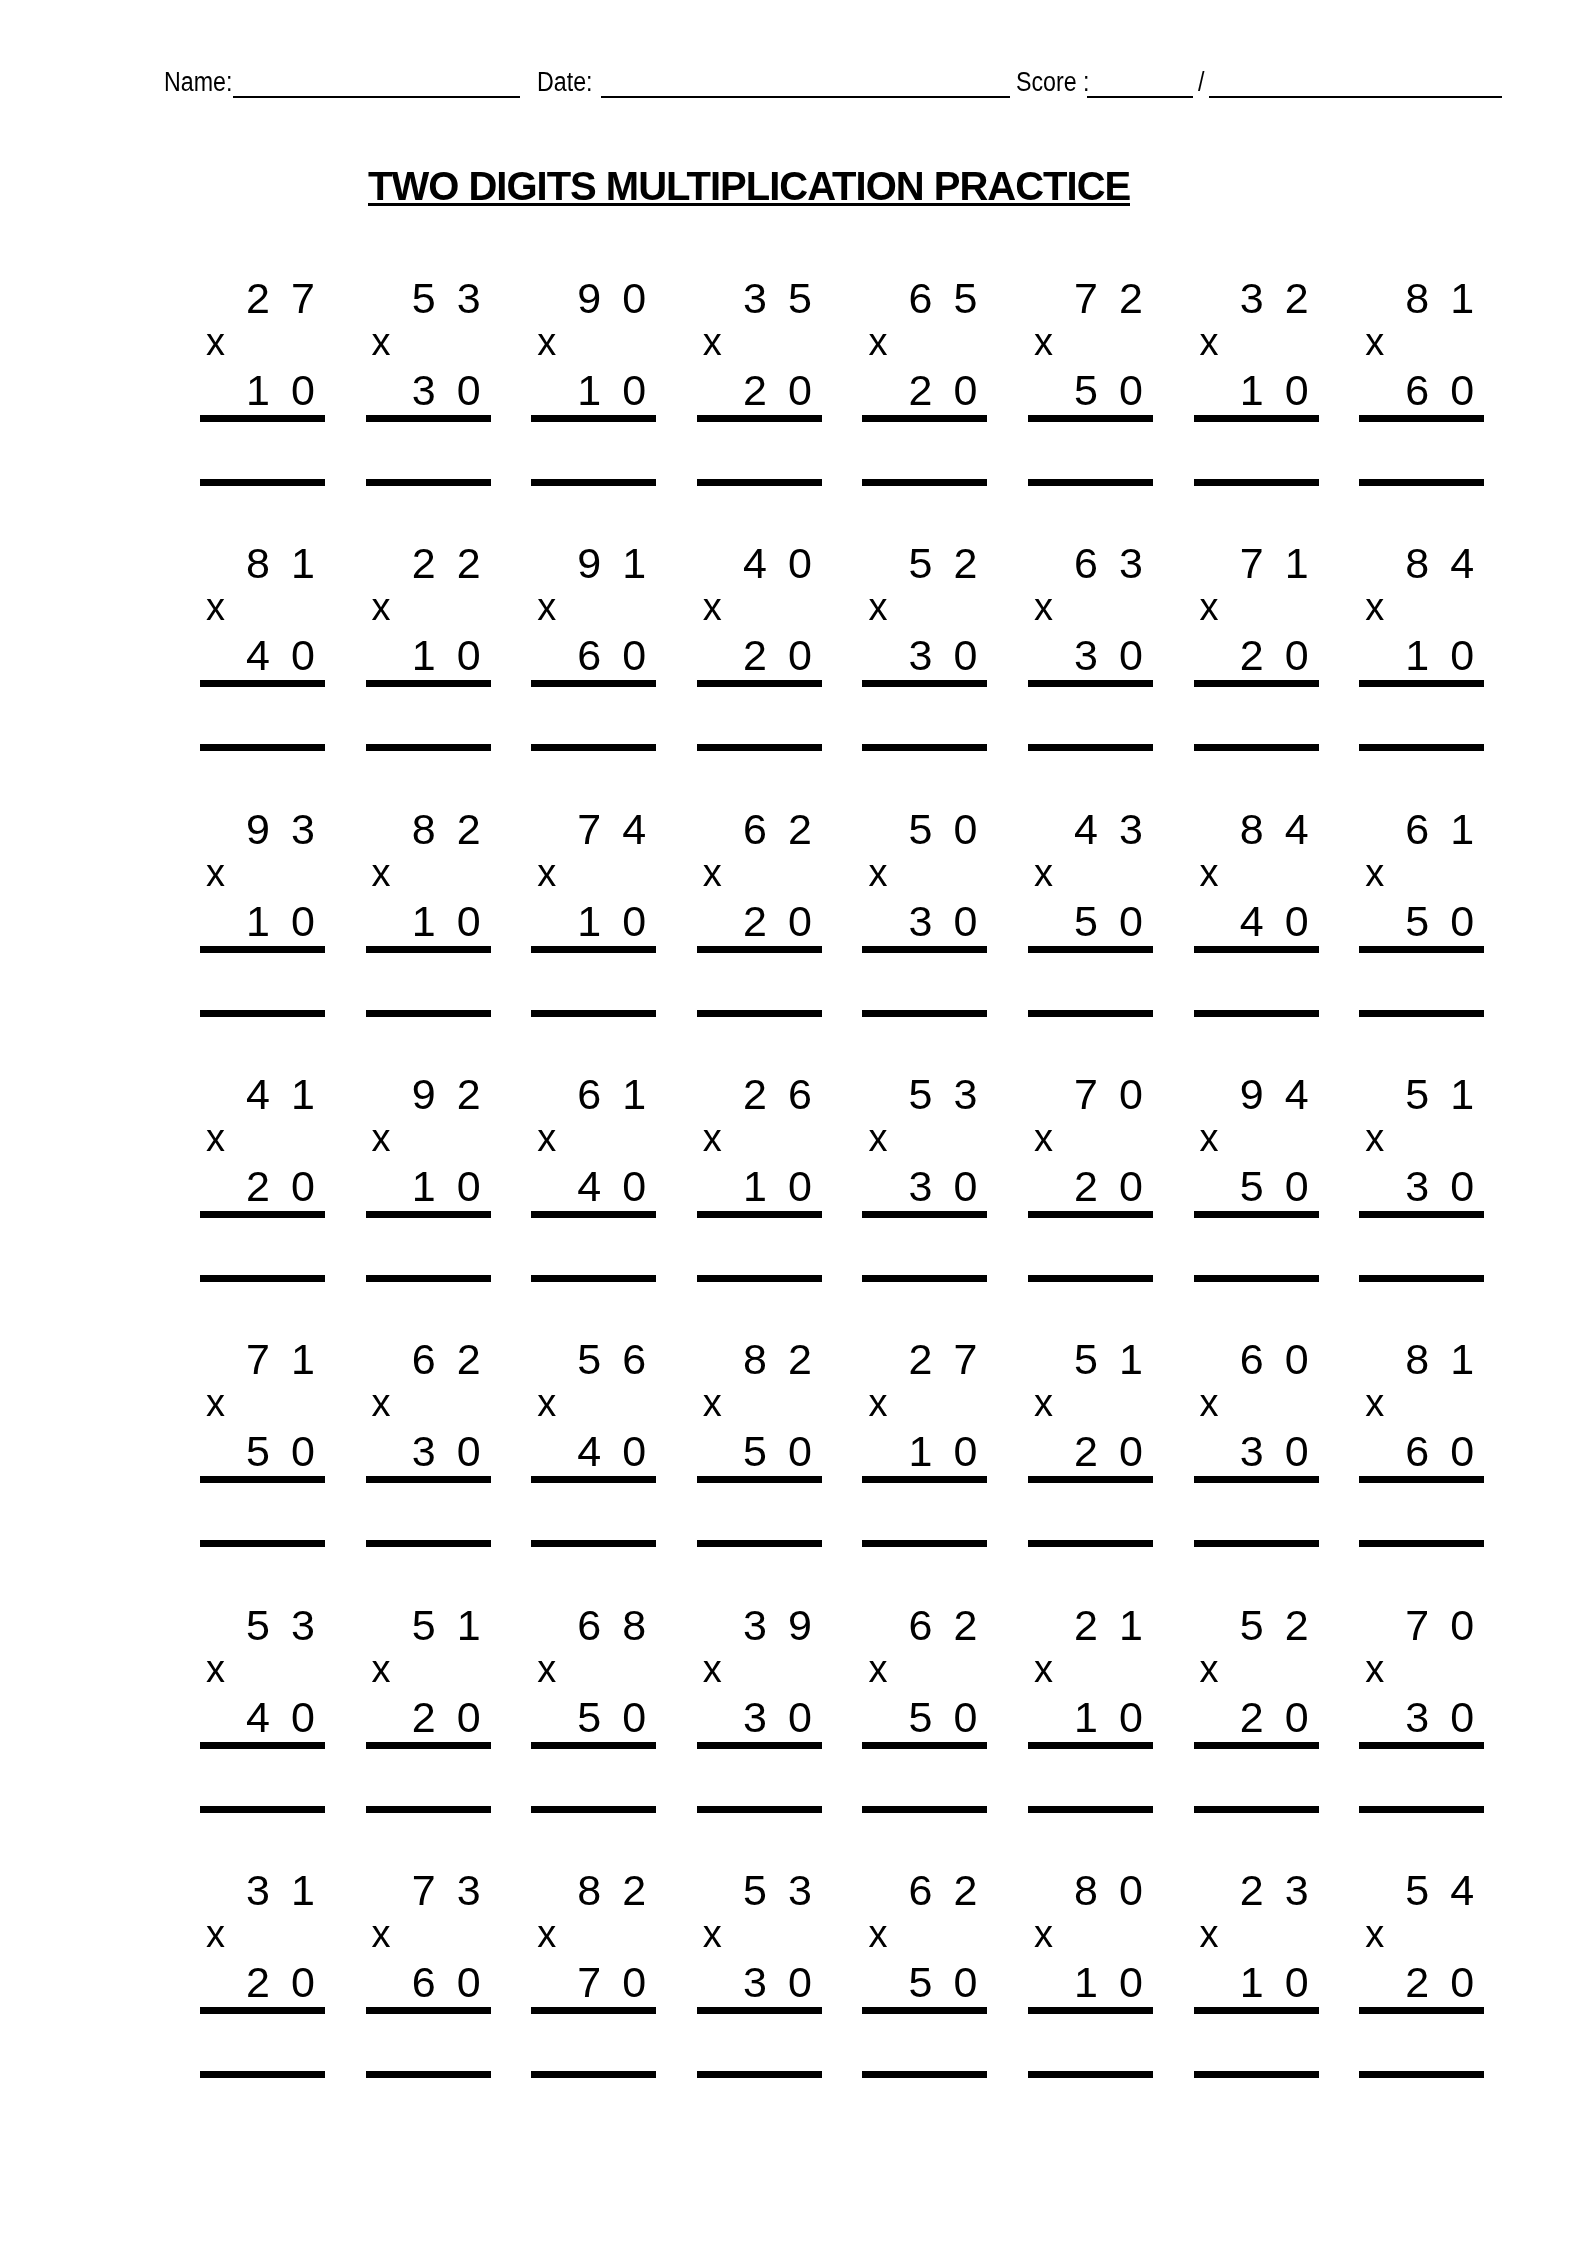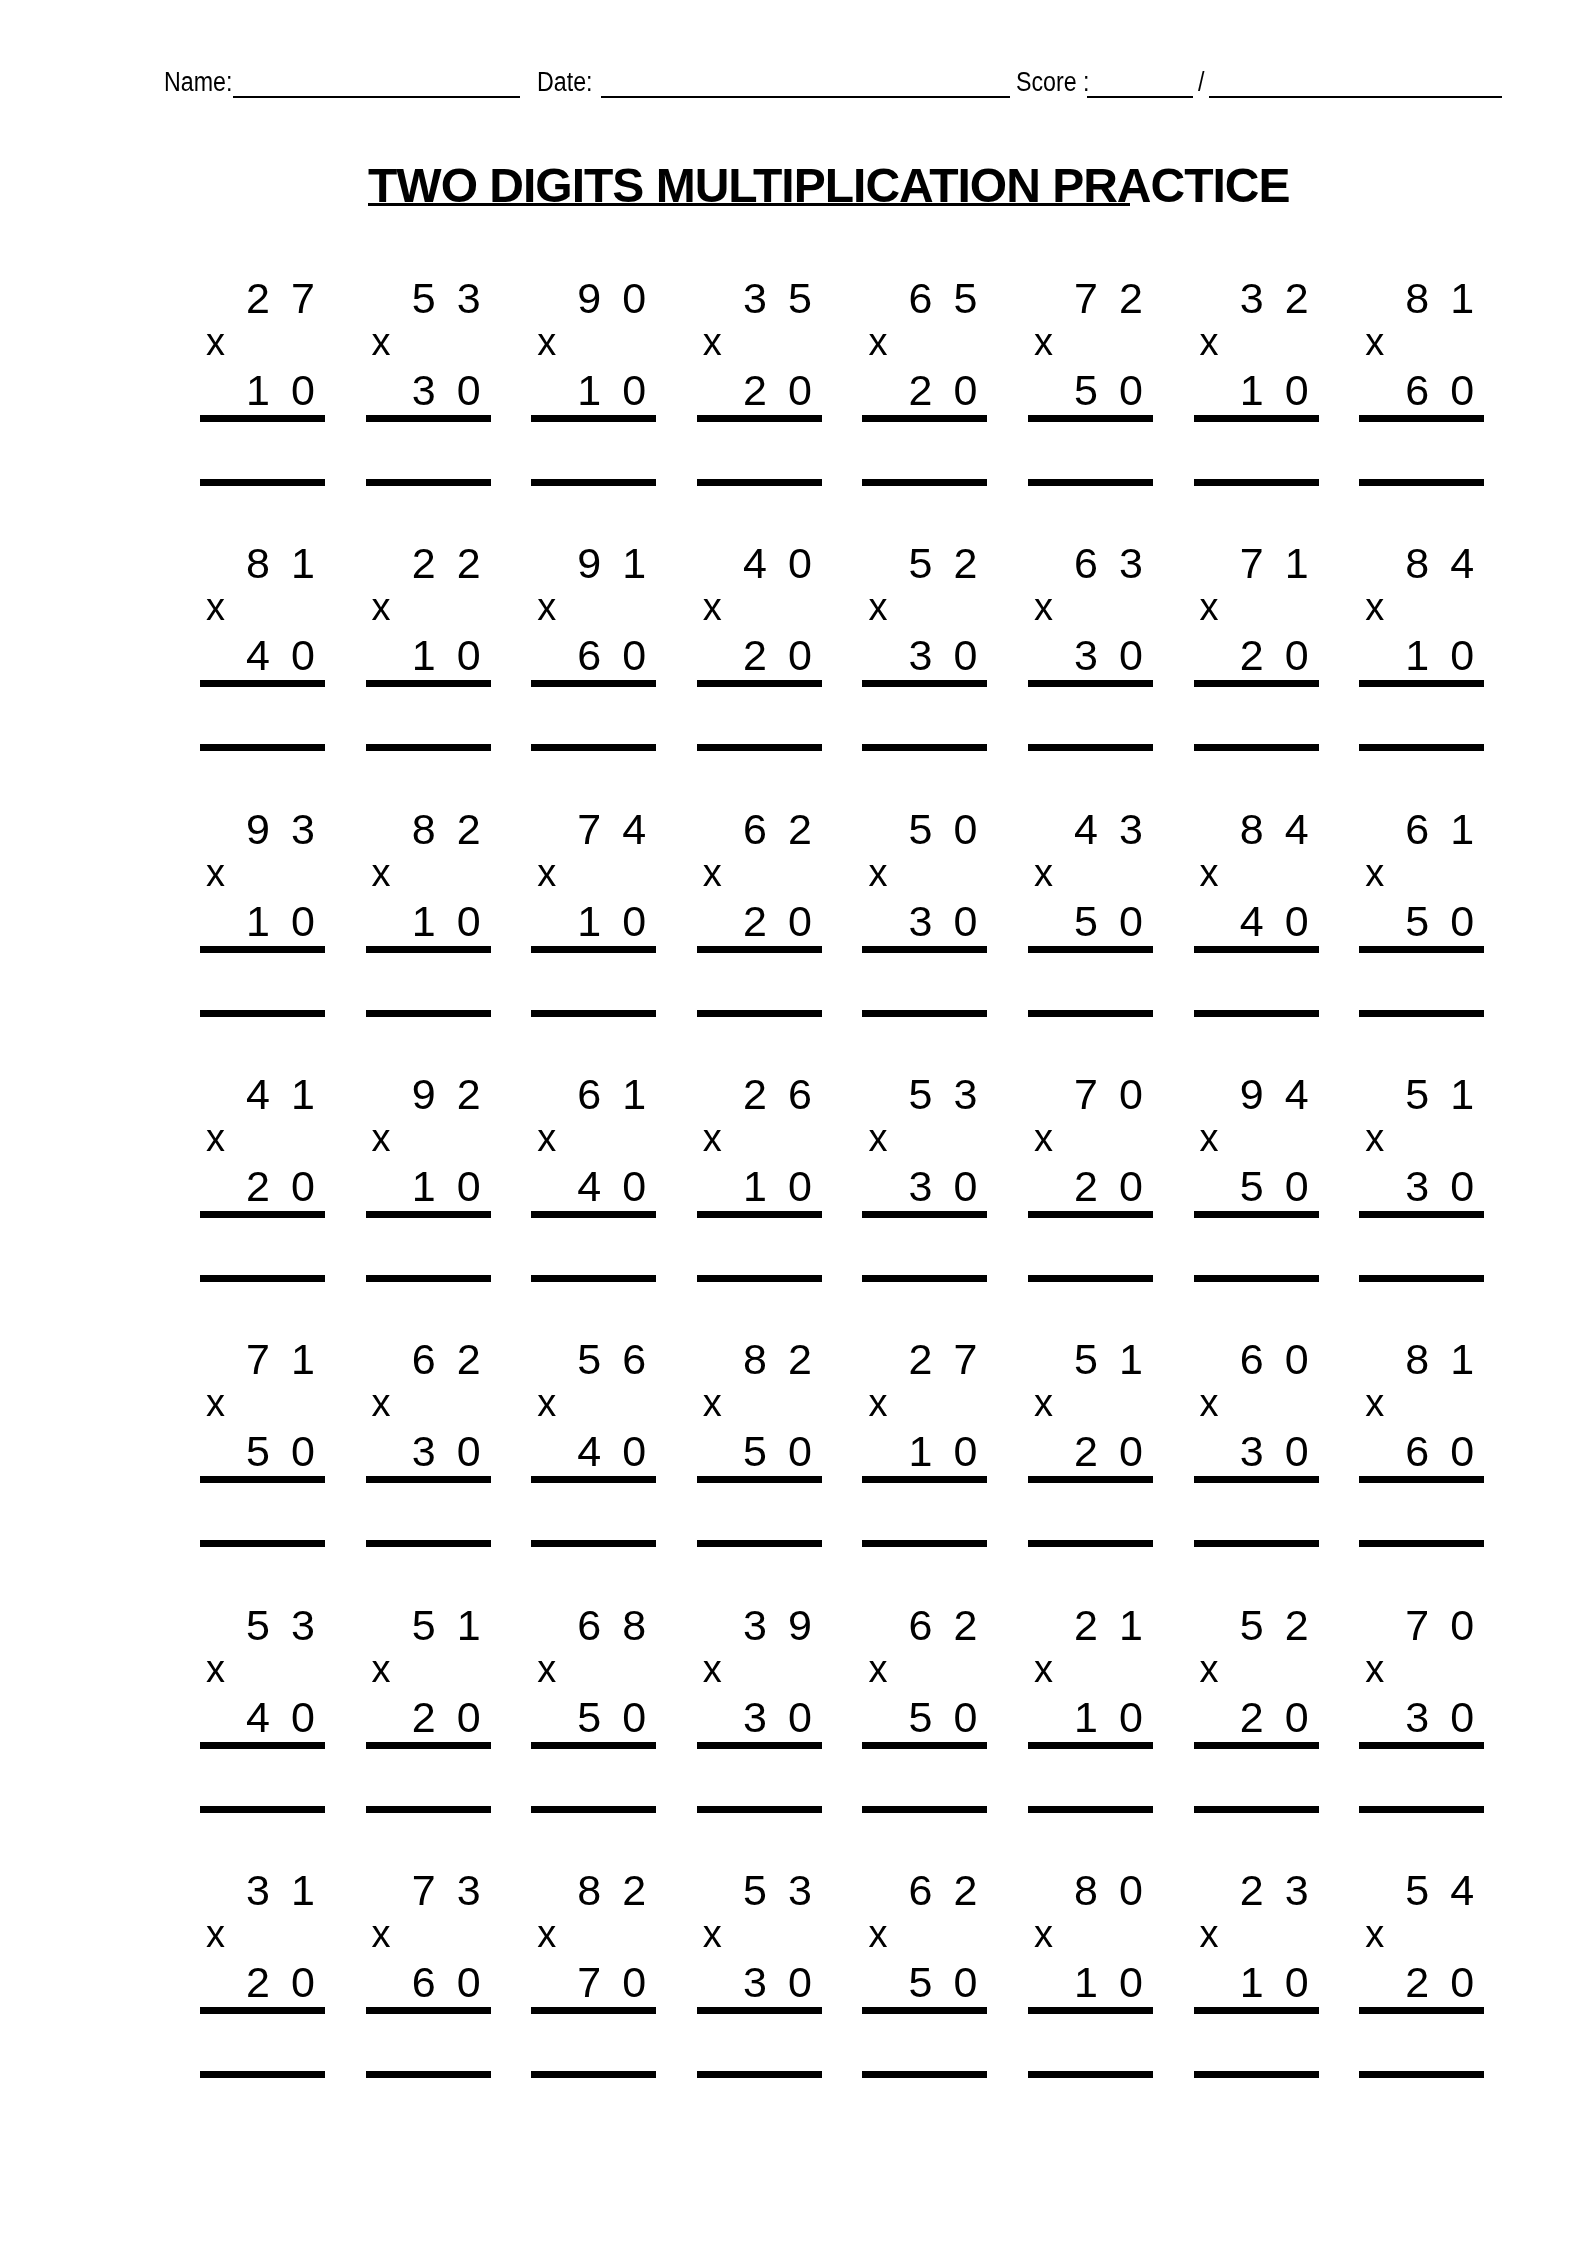--- a/index.html
+++ b/index.html
@@ -2,21 +2,21 @@
 <html><head>
 <meta charset="utf-8">
 <style>
   html, body { margin: 0; padding: 0; background: #ffffff; }
   body { width: 1588px; height: 2246px; position: relative; overflow: hidden;
          font-family: "Liberation Sans", sans-serif; color: #000; }
   .hdr { position: absolute; top: 66px; font-size: 27px; line-height: 32px;
          font-family: "Liberation Sans", sans-serif; transform: scaleX(0.86); transform-origin: left center; white-space: nowrap; }
   .blank { position: absolute; height: 2px; background: #000; top: 96px; }
   .title { position: absolute; top: 166px; left: 368px; width: 762px; text-align: center;
-           font-family: "Liberation Sans", sans-serif; font-weight: bold; font-size: 48px; line-height: 40px;
+           font-family: "Liberation Sans", sans-serif; font-weight: bold; font-size: 40px; line-height: 40px;
            white-space: nowrap; letter-spacing: -1px; }
   .title-ul { position: absolute; left: 368px; width: 762px; top: 203px; height: 3px; background: #000; }
   .prob { position: absolute; width: 125px; height: 210px; }
   .num { position: absolute; right: 10px; font-size: 43px; line-height: 43px; height: 43px;
          display: flex; gap: 0; }
   .num span { display: inline-block; width: 45px; text-align: right; }
   .top-num { top: 0px; }
   .bot-num { top: 92px; }
   .times { position: absolute; left: 6px; top: 46px; font-size: 38px; line-height: 38px; }
   .rule { position: absolute; left: 0; width: 125px; height: 7px; background: #000; }

